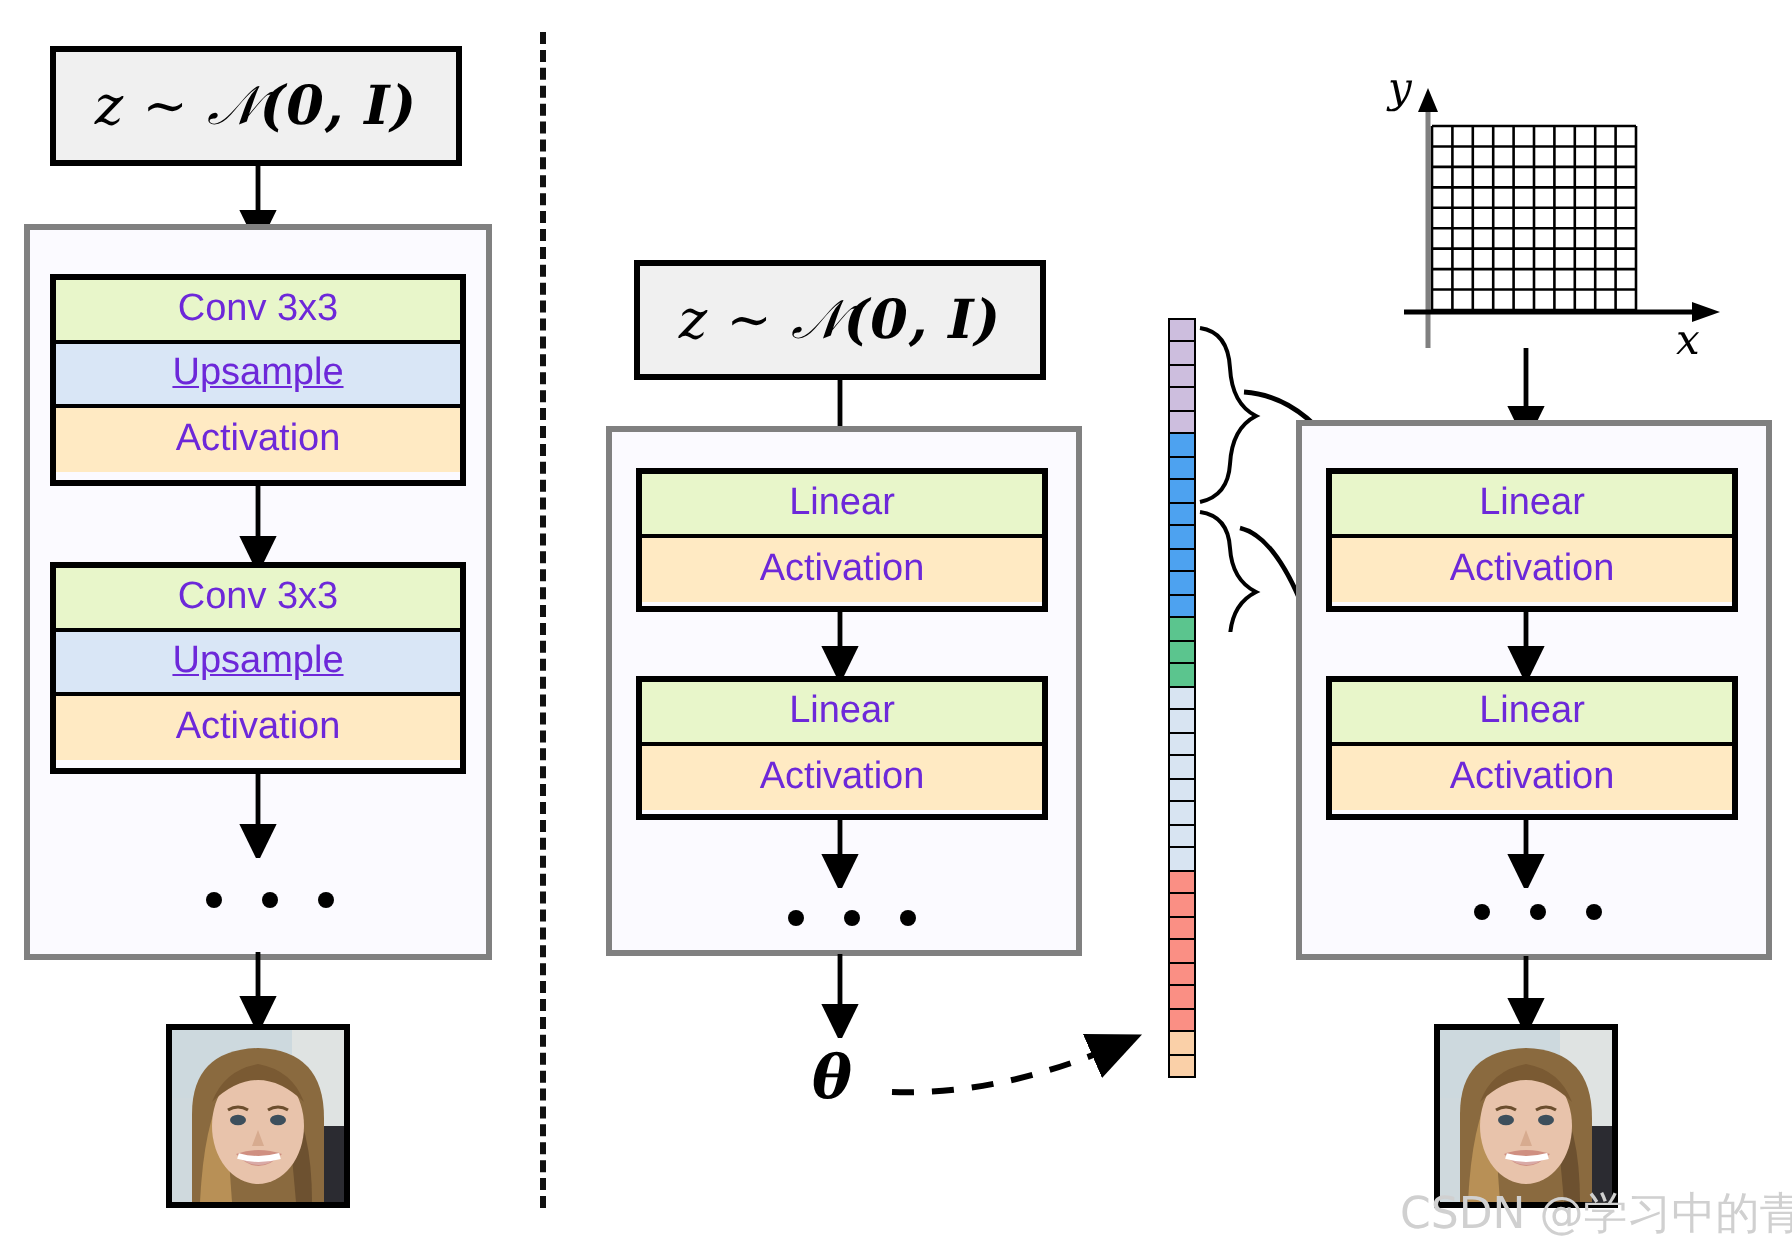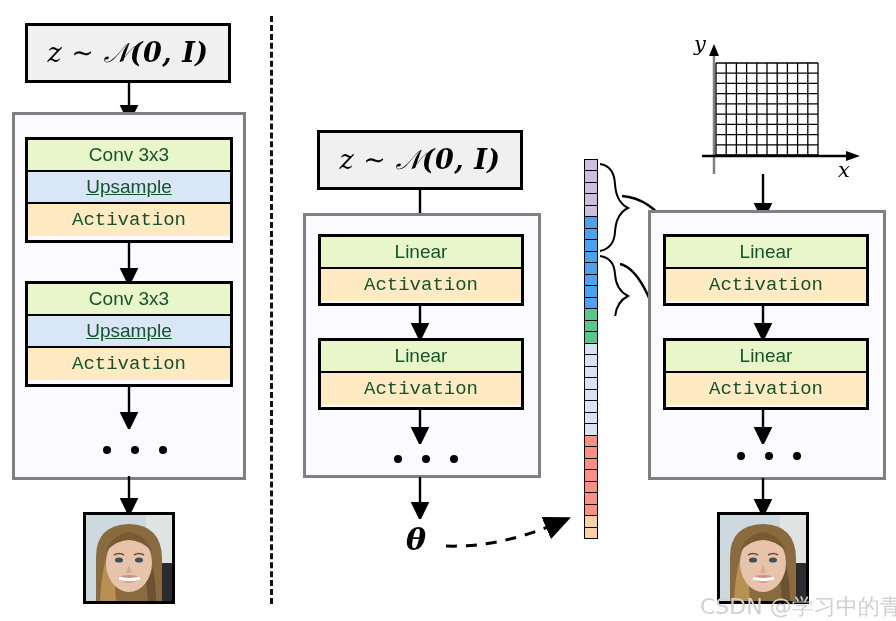--- a/index.html
+++ b/index.html
@@ -13,25 +13,25 @@
   .zbox .ztext{font-family:"DejaVu Serif", serif;font-style:italic;
         font-size:27px;color:#000;white-space:nowrap;letter-spacing:.5px;}
   .zbox .ztext .up{font-style:normal;}
   .zbox .ztext b{font-style:italic;font-weight:bold;}
 
   .container{position:absolute;background:#fbfaff;border:3px solid #808080;
         box-sizing:border-box;}
 
   .layerstack{position:absolute;border:3px solid #000;box-sizing:border-box;}
   .layer{height:32px;box-sizing:border-box;display:flex;align-items:center;
-        justify-content:center;font-size:19px;color:#14532d;border-bottom:2px solid #000;}
+        justify-content:center;font-size:19px;color:#6d28d9;border-bottom:2px solid #000;}
   .layer:last-child{border-bottom:none;}
   .lay-conv{background:#e8f6ca;}
   .lay-up{background:#d9e6f6;text-decoration:underline;}
-  .lay-act{background:#ffeac3;font-family:Liberation Mono, monospace;}
+  .lay-act{background:#ffeac3;}
   .lay-lin{background:#e8f6ca;}
 
   .dots{position:absolute;display:flex;gap:20px;align-items:center;}
   .dots i{display:block;width:8px;height:8px;border-radius:50%;background:#000;}
 
   .arrow{position:absolute;}
 
   .face{position:absolute;border:3px solid #000;box-sizing:border-box;overflow:hidden;}
   .face svg{display:block;}
 

